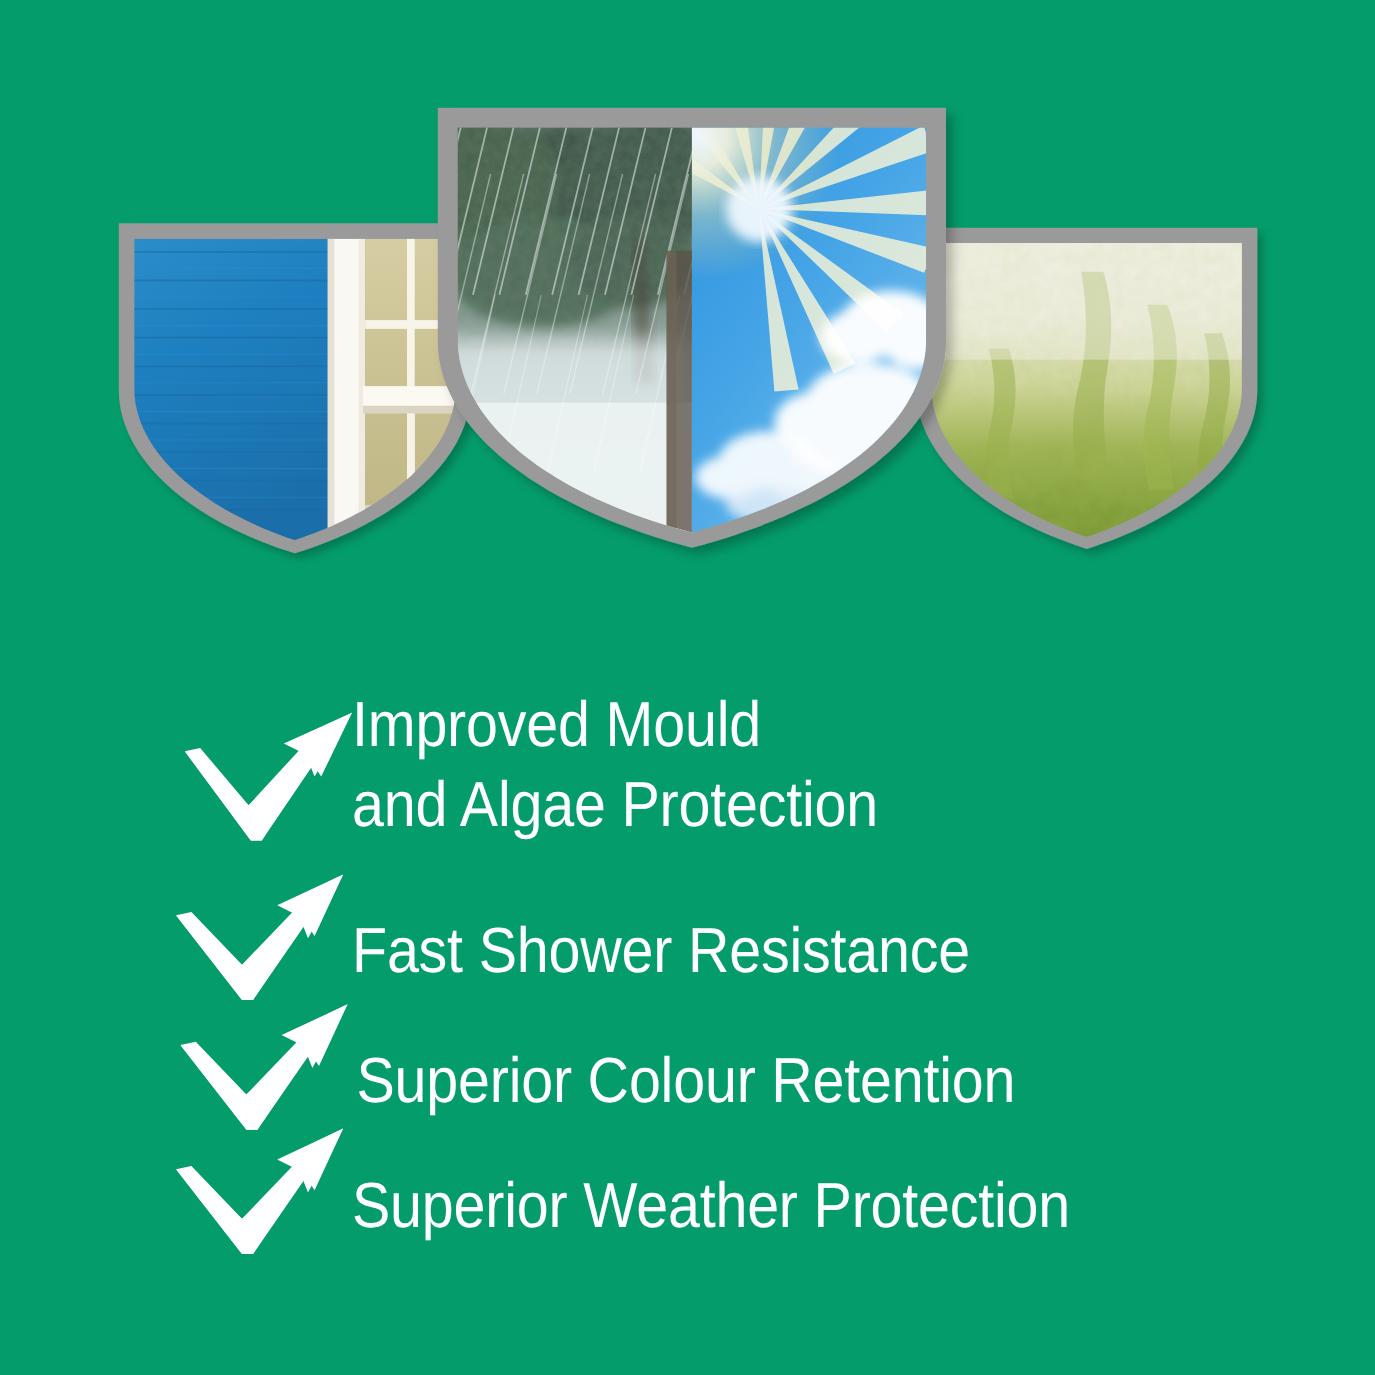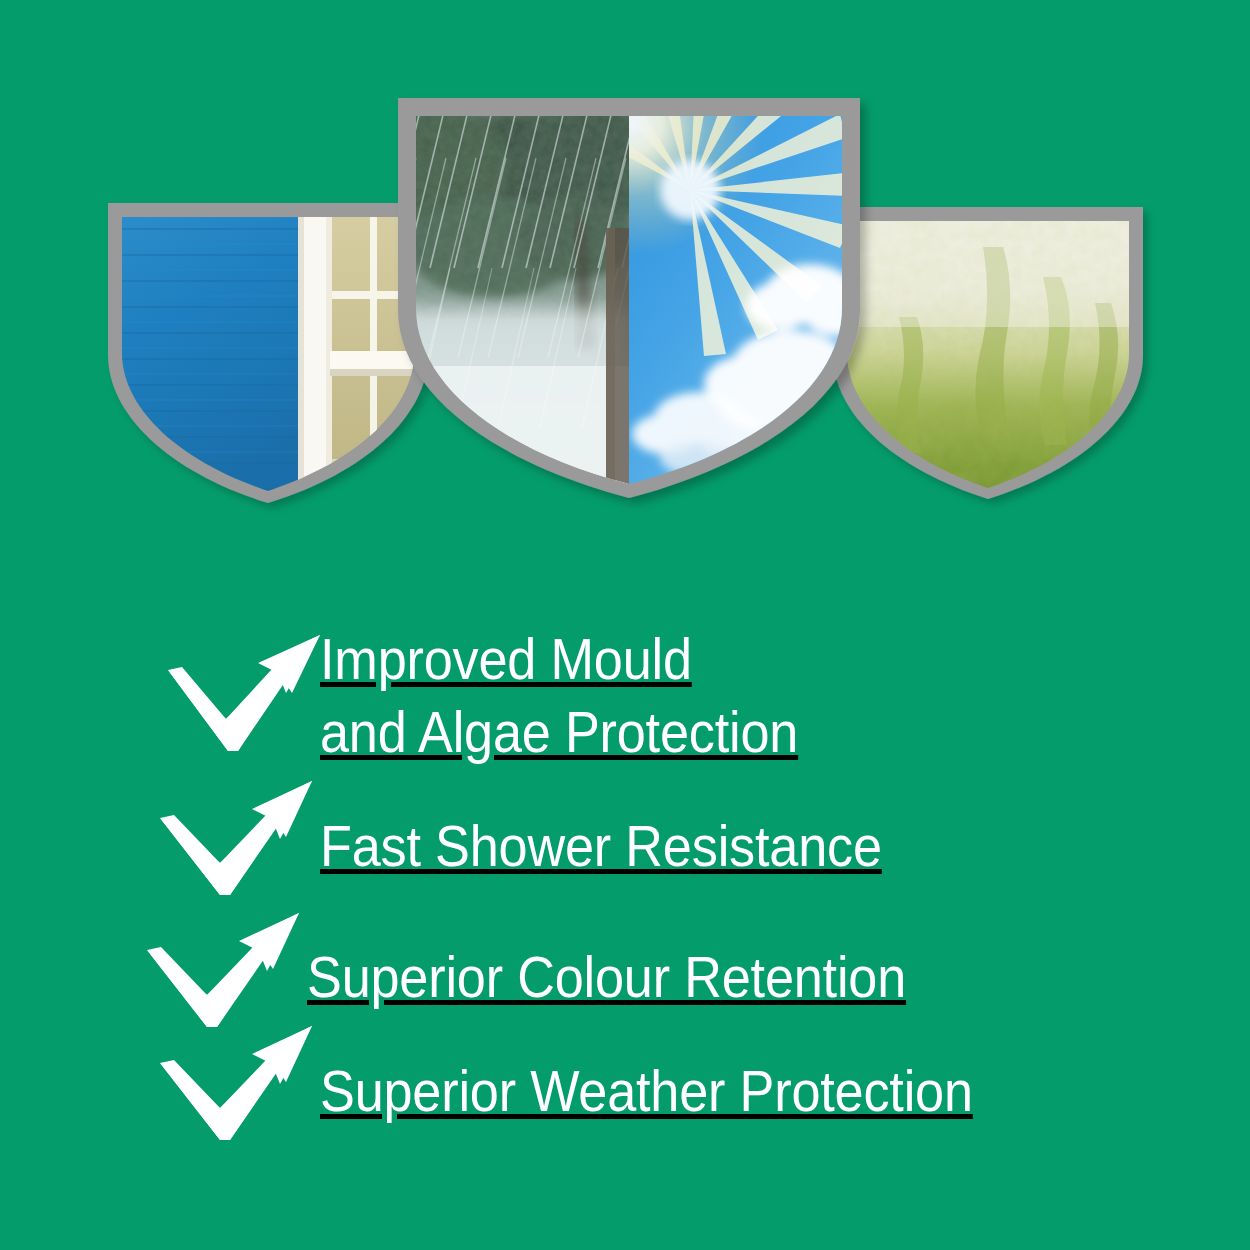--- a/index.html
+++ b/index.html
@@ -36,22 +36,21 @@
   
   .feature-list {
     position: absolute;
     left: 0;
     top: 595px;
     width: 1250px;
   }
   .feature-row {
     position: absolute;
     display: flex;
-    align-items: center;
-    text-decoration: underline;
+    align-items: flex-end;
   }
   .tick-icon {
     flex: 0 0 auto;
     width: 160px;
     height: 132px;
   }
   .tick-icon svg { display: block; }
 
   .feature-text {
     color: #ffffff;
@@ -60,22 +59,22 @@
     font-size: 58px;
     line-height: 1.26;
     letter-spacing: -0.2px;
     white-space: pre-line;
     transform: scaleX(0.9);
     transform-origin: left center;
   }
 
   
   .row-0 { left: 160px; top:  15px; }
-  .row-1 { left: 160px; top: 168px; }
-  .row-2 { left: 147px; top: 300px; }
+  .row-1 { left: 160px; top: 182px; }
+  .row-2 { left: 164px; top: 300px; }
   .row-3 { left: 160px; top: 413px; }
 
   .row-0 .feature-text { padding-top: 12px; }
   .row-1 .feature-text { padding-top: 42px; }
   .row-2 .feature-text { padding-top: 40px; }
   .row-3 .feature-text { padding-top: 42px; }
 
   .row-1 .tick-icon,
   .row-2 .tick-icon,
   .row-3 .tick-icon { height: 124px; }

